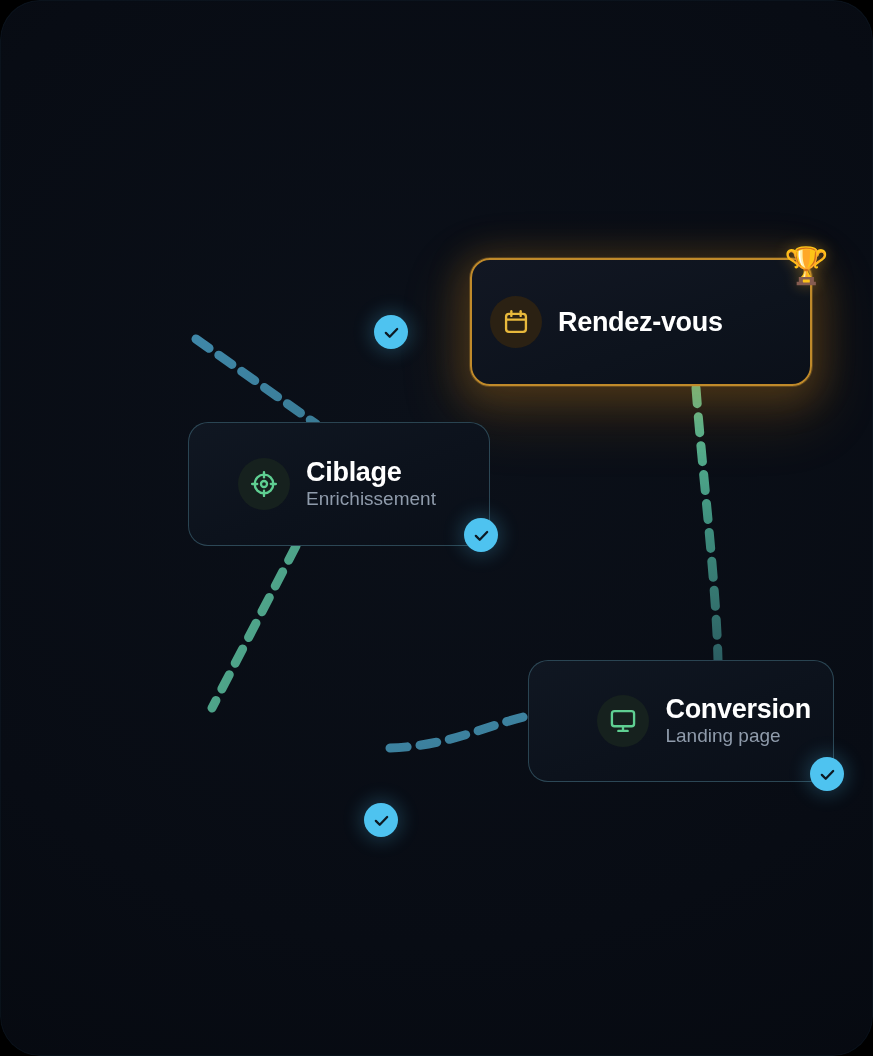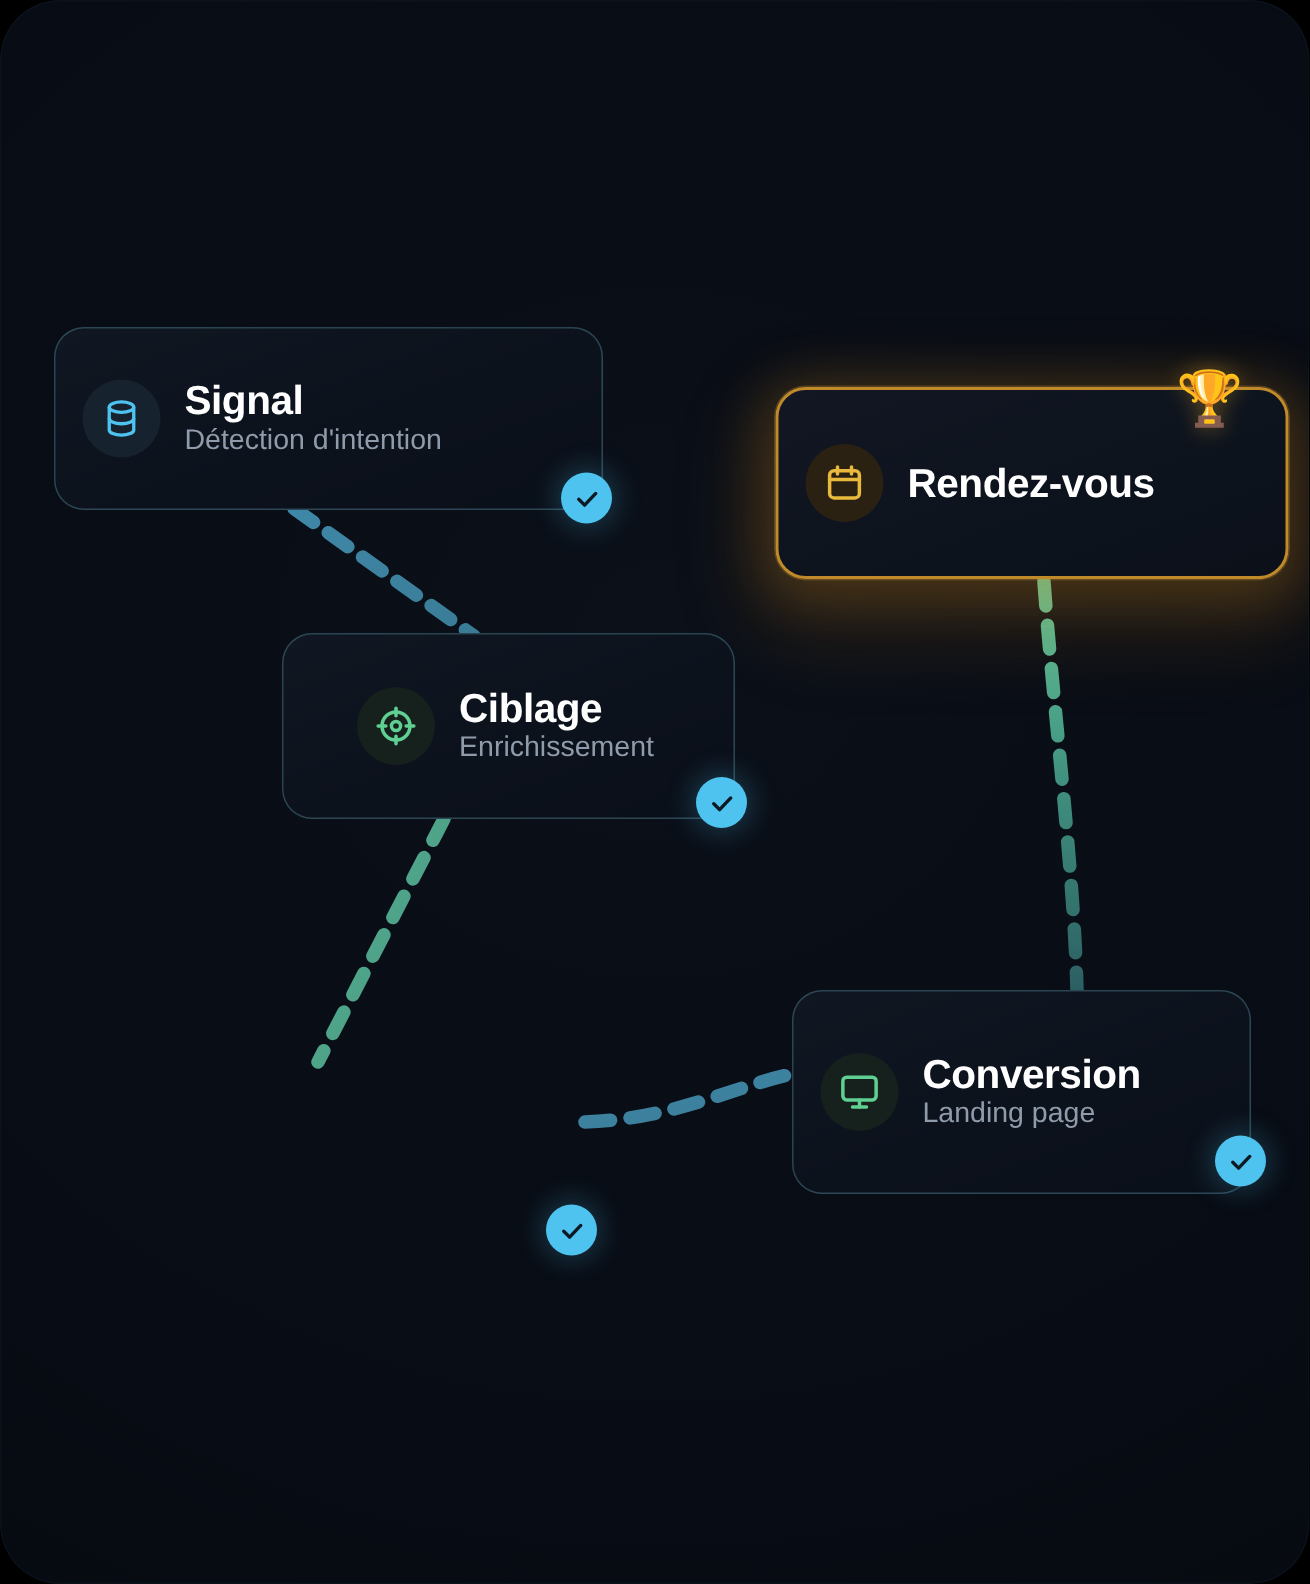--- a/index.html
+++ b/index.html
@@ -53,21 +53,20 @@
     gap: 16px;
   }
 
   .node.goal {
     border: 2.5px solid #c08a2a;
     background: linear-gradient(160deg, #121723 0%, #0d131d 60%, #0b1019 100%);
     box-shadow:
       0 0 0 1px rgba(206,150,54,0.28),
       0 6px 34px 10px rgba(200,130,30,0.22),
       0 22px 54px 18px rgba(180,110,20,0.16);
-    margin-left: 47px;
   }
 
   .icon-wrap {
     flex: 0 0 auto;
     width: 52px;
     height: 52px;
     border-radius: 50%;
     display: flex;
     align-items: center;
     justify-content: center;
@@ -119,21 +118,21 @@
     position: absolute;
     font-size: 36px;
     line-height: 1;
     filter: drop-shadow(0 0 7px rgba(220,160,40,0.45));
   }
 
   
   #node-signal     { left: 36px;  top: 218px; width: 366px; height: 122px; }
   #node-ciblage    { left: 188px; top: 422px; width: 302px; height: 124px; justify-content: center; }
   #node-outreach   { left: 82px;  top: 708px; width: 306px; height: 120px; }
-  #node-conversion { left: 528px; top: 660px; width: 306px; height: 136px; }
+  #node-conversion { left: 528px; top: 660px; width: 306px; height: 122px; justify-content: flex-end; }
   #node-rendezvous { left: 470px; top: 258px; width: 342px; height: 128px; }
 
   #badge-signal     { left: 374px; top: 315px; }
   #badge-ciblage    { left: 464px; top: 518px; }
   #badge-outreach   { left: 364px; top: 803px; }
   #badge-conversion { left: 810px; top: 757px; }
 
   #trophy-rendezvous { left: 784px; top: 248px; }
 </style>
 </head>
@@ -160,33 +159,20 @@
 
     <path d="M 196 339 L 316 424" fill="none" stroke="url(#grad-blue-diag)" stroke-width="9" stroke-linecap="round" stroke-dasharray="16 12"></path>
 
     <path d="M 296 546 L 212 708" fill="none" stroke="url(#grad-green-diag)" stroke-width="9" stroke-linecap="round" stroke-dasharray="16 13"></path>
 
     <path d="M 390 748 C 450 746, 490 724, 528 716" fill="none" stroke="url(#grad-blue-diag)" stroke-width="9" stroke-linecap="round" stroke-dasharray="17 13"></path>
 
     <path d="M 696 388 C 702 470, 716 580, 718 660" fill="none" stroke="url(#grad-green-vert)" stroke-width="9" stroke-linecap="round" stroke-dasharray="16 13"></path>
   </svg>
 
-  <div class="node" id="node-signal">
-    <span class="icon-wrap blue">
-      <svg width="28" height="28" viewBox="0 0 24 24" fill="none" stroke="#4ec3f0" stroke-width="1.9" stroke-linecap="round" stroke-linejoin="round">
-        <ellipse cx="12" cy="5.5" rx="7" ry="3"></ellipse>
-        <path d="M5 5.5v13c0 1.66 3.13 3 7 3s7-1.34 7-3v-13"></path>
-        <path d="M5 12c0 1.66 3.13 3 7 3s7-1.34 7-3"></path>
-      </svg>
-    </span>
-    <span class="labels">
-      <span class="title">Signal</span>
-      <span class="subtitle">Détection d'intention</span>
-    </span>
-  </div>
   <div class="badge" id="badge-signal">
     <svg width="17" height="17" viewBox="0 0 24 24" fill="none" stroke="#0d1a24" stroke-width="3.2" stroke-linecap="round" stroke-linejoin="round">
       <path d="M4 12.5l5.5 5.5L20 7"></path>
     </svg>
   </div>
 
   <div class="node goal" id="node-rendezvous">
     <span class="icon-wrap gold">
       <svg width="28" height="28" viewBox="0 0 24 24" fill="none" stroke="#e8b93c" stroke-width="2" stroke-linecap="round" stroke-linejoin="round">
         <rect x="3.5" y="5" width="17" height="15.5" rx="2.5"></rect>

